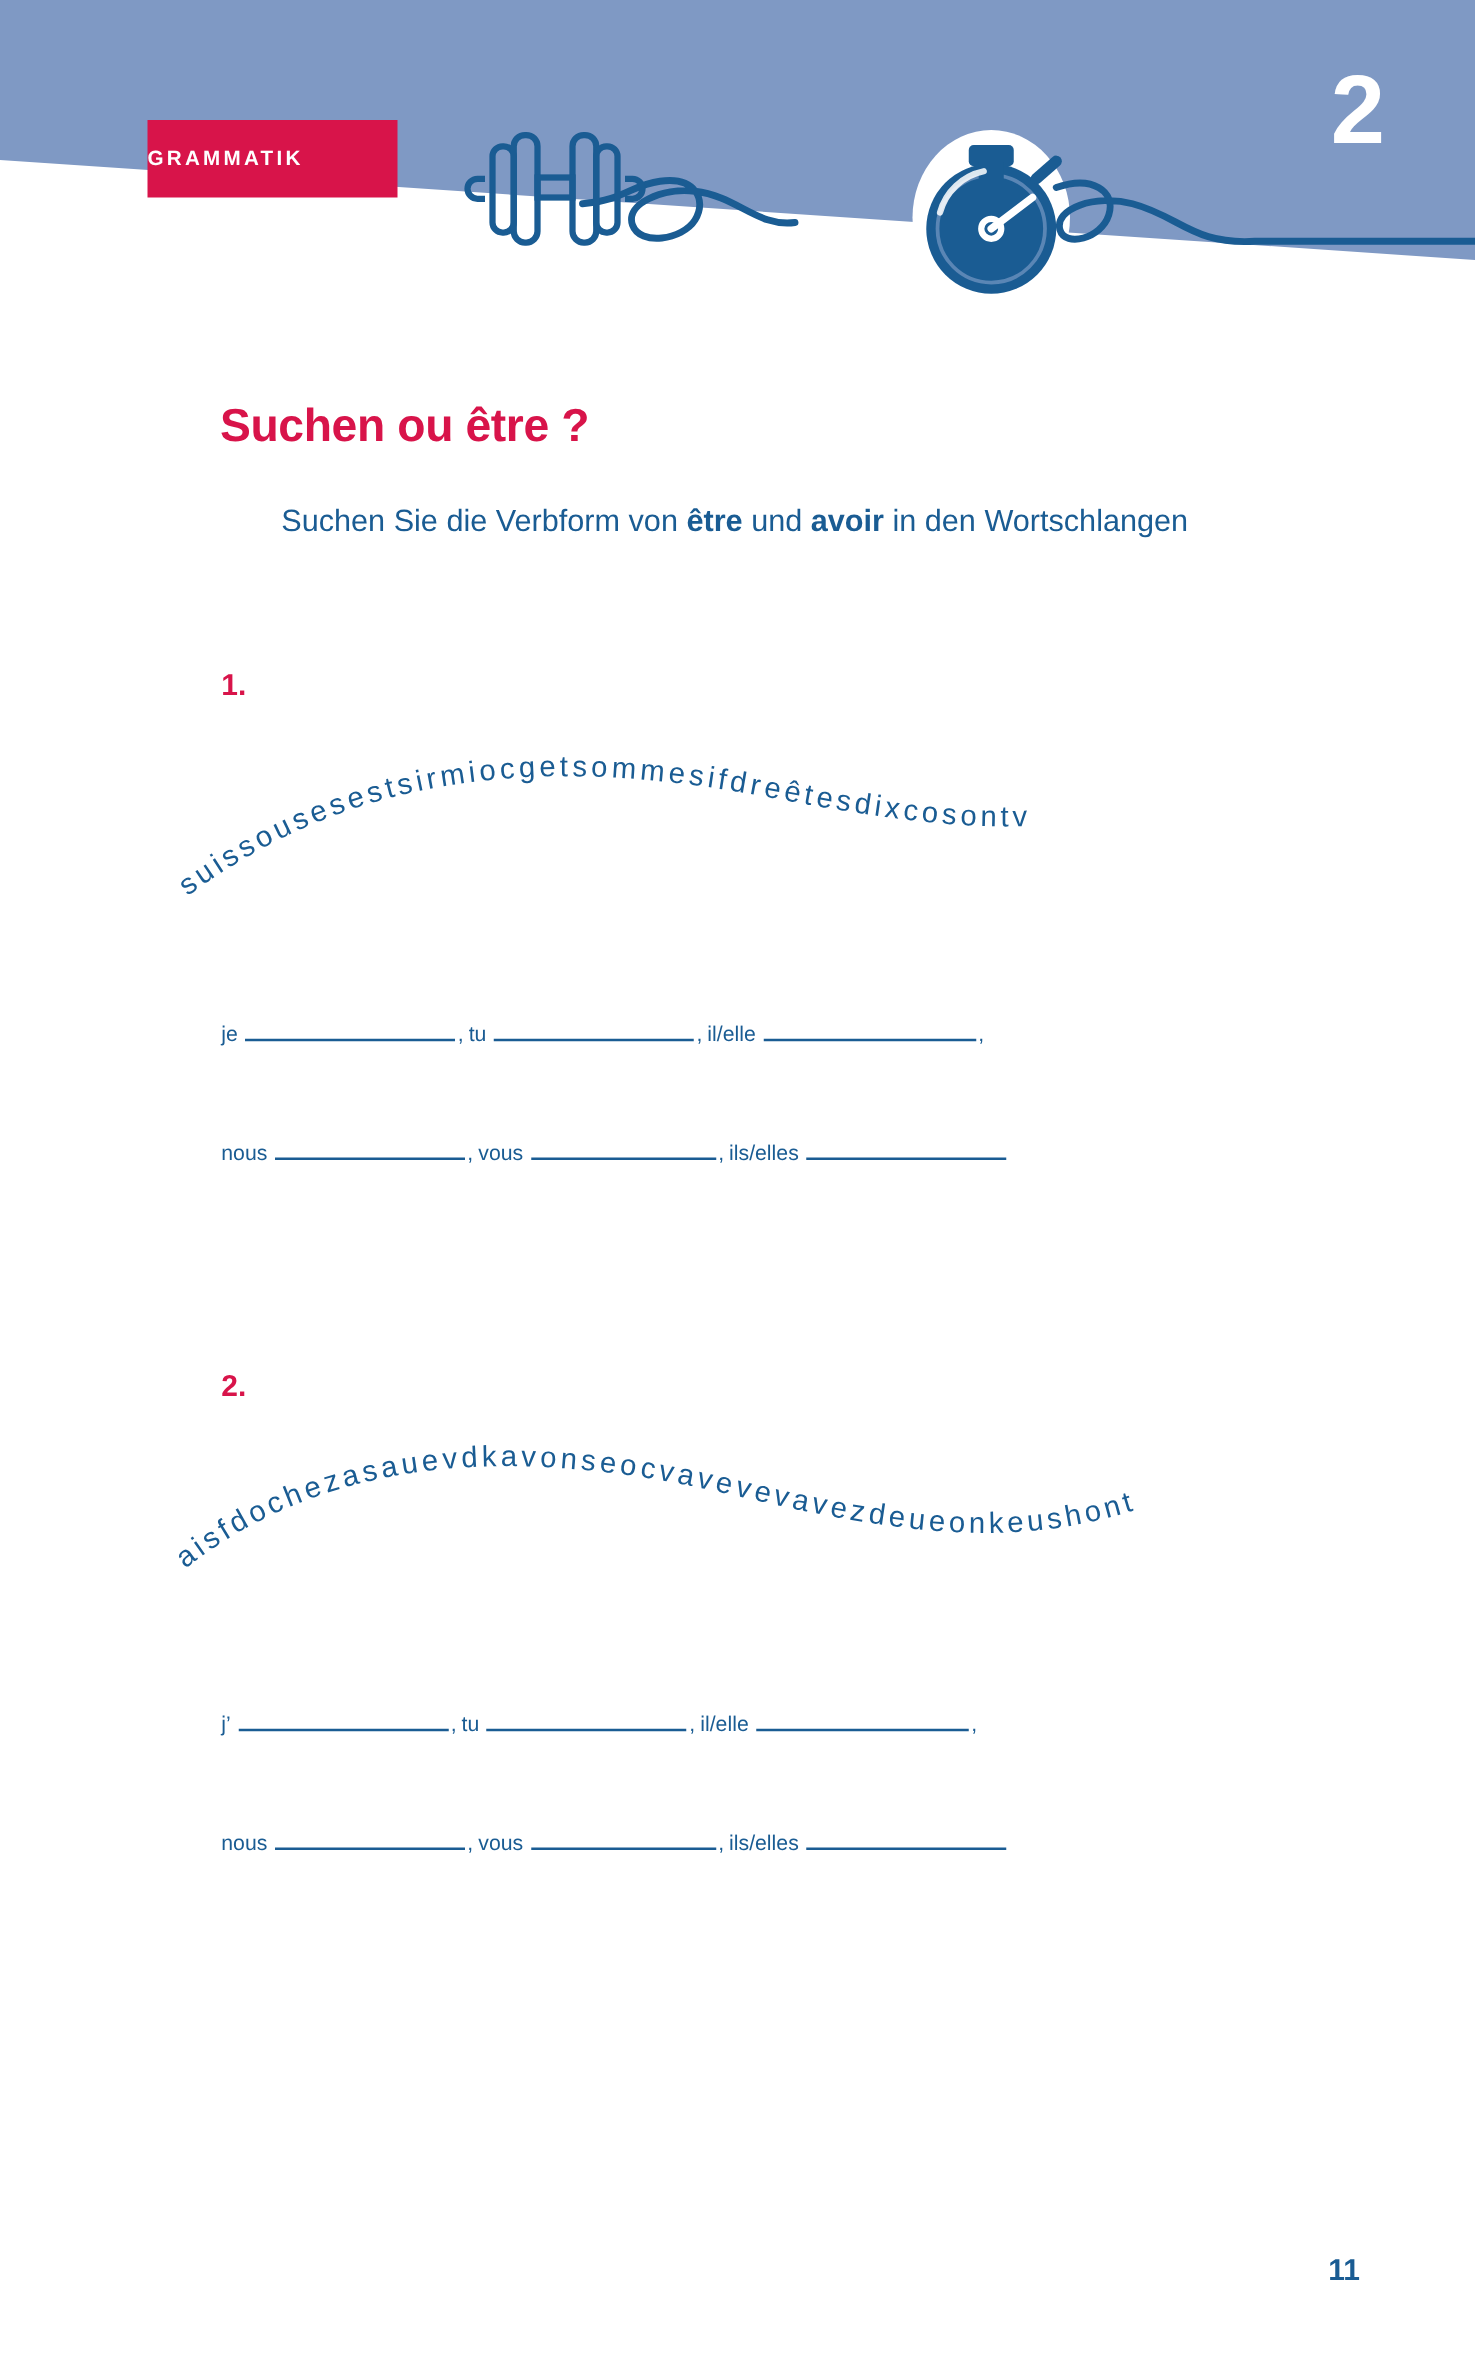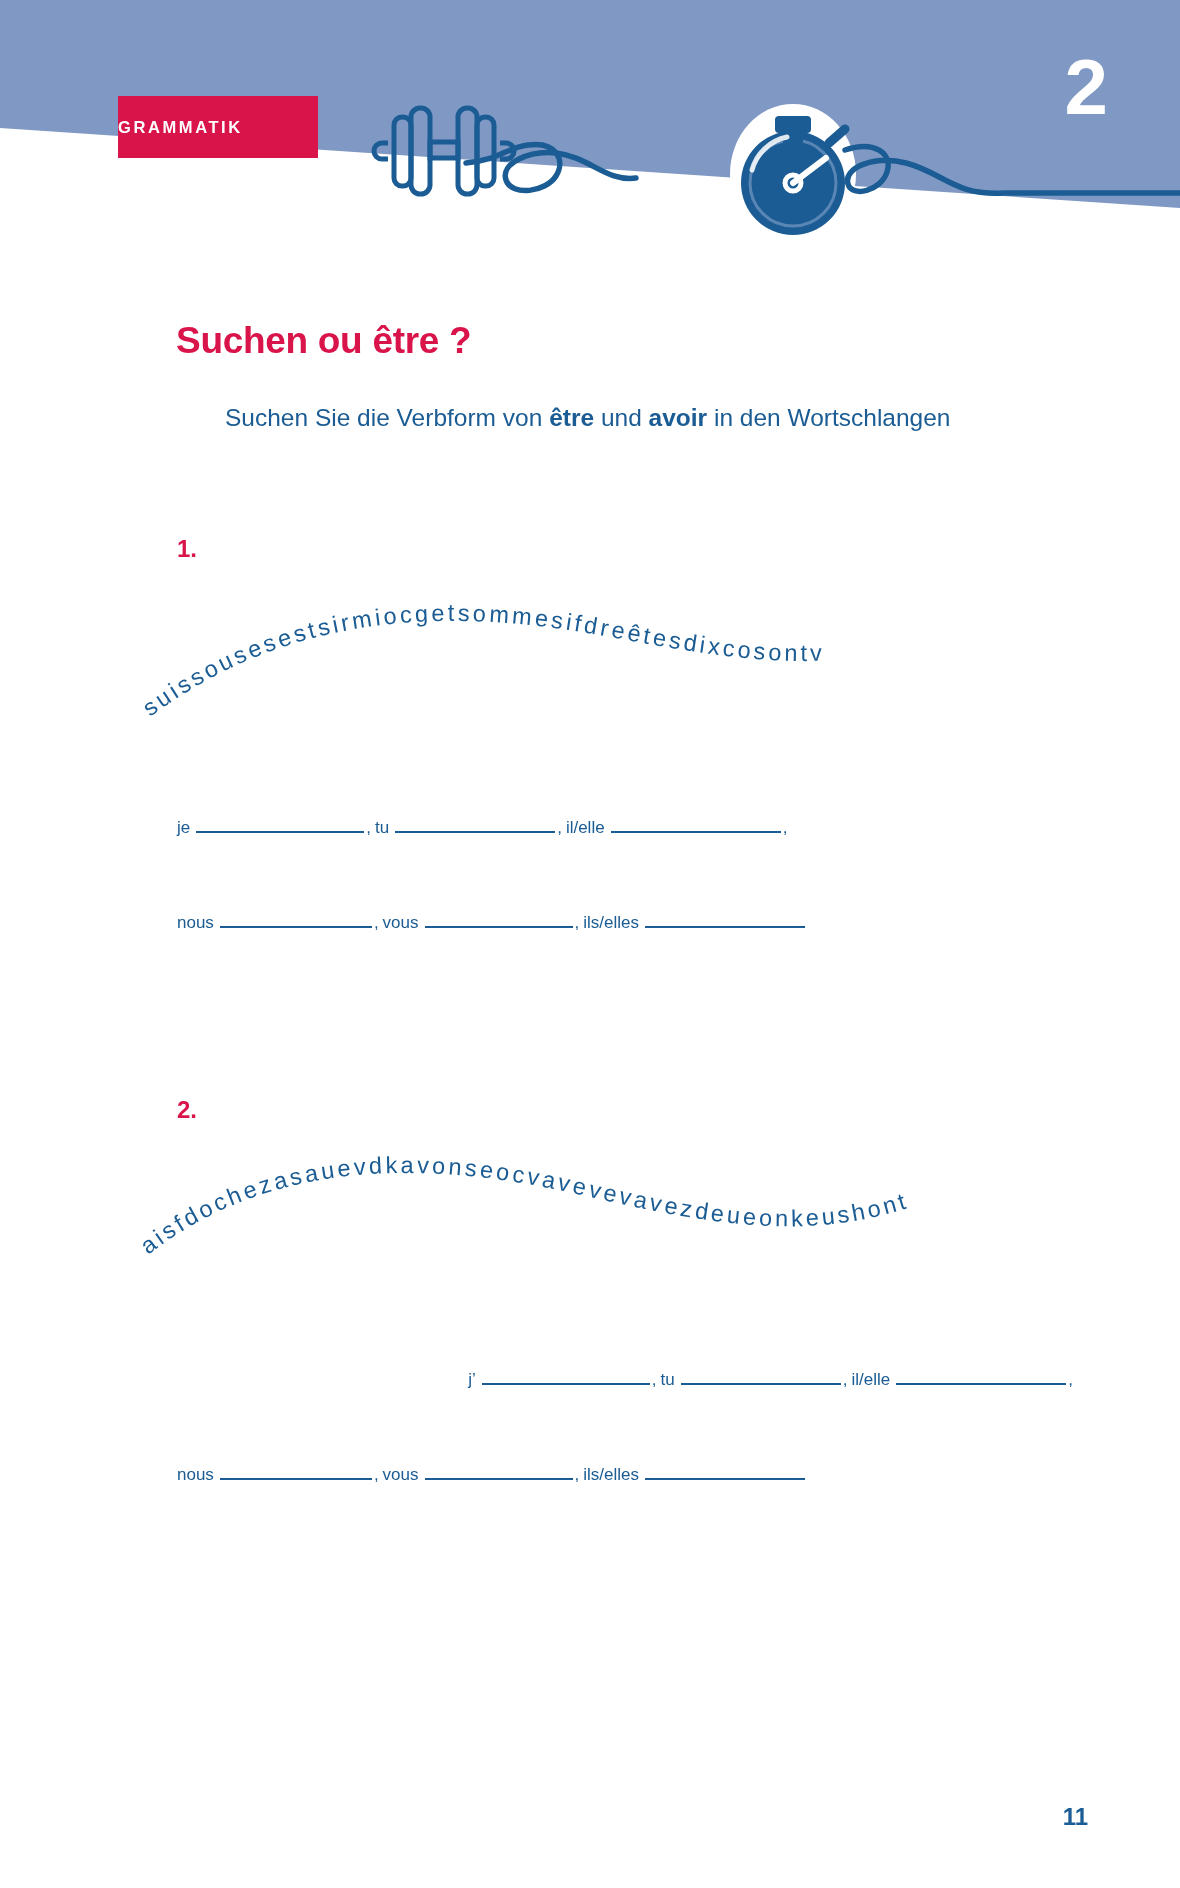--- a/index.html
+++ b/index.html
@@ -125,21 +125,21 @@
     position: absolute;
     left: 177px;
     width: 900px;
     color: #1a5c93;
     font-size: 17px;
     white-space: nowrap;
     font-family: Liberation Sans, sans-serif;
   }
   .answer-row.r1a { top: 808px; }
   .answer-row.r1b { top: 903px; }
-  .answer-row.r2a { top: 1360px; text-align: right; }
+  .answer-row.r2a { top: 1360px; }
   .answer-row.r2b { top: 1455px; }
 
   .pron { display: inline-block; }
   .blank {
     display: inline-block;
     border-bottom: 2px solid #1a5c93;
     height: 25px;
     margin: 0 2px 0 6px;
     vertical-align: baseline;
   }

